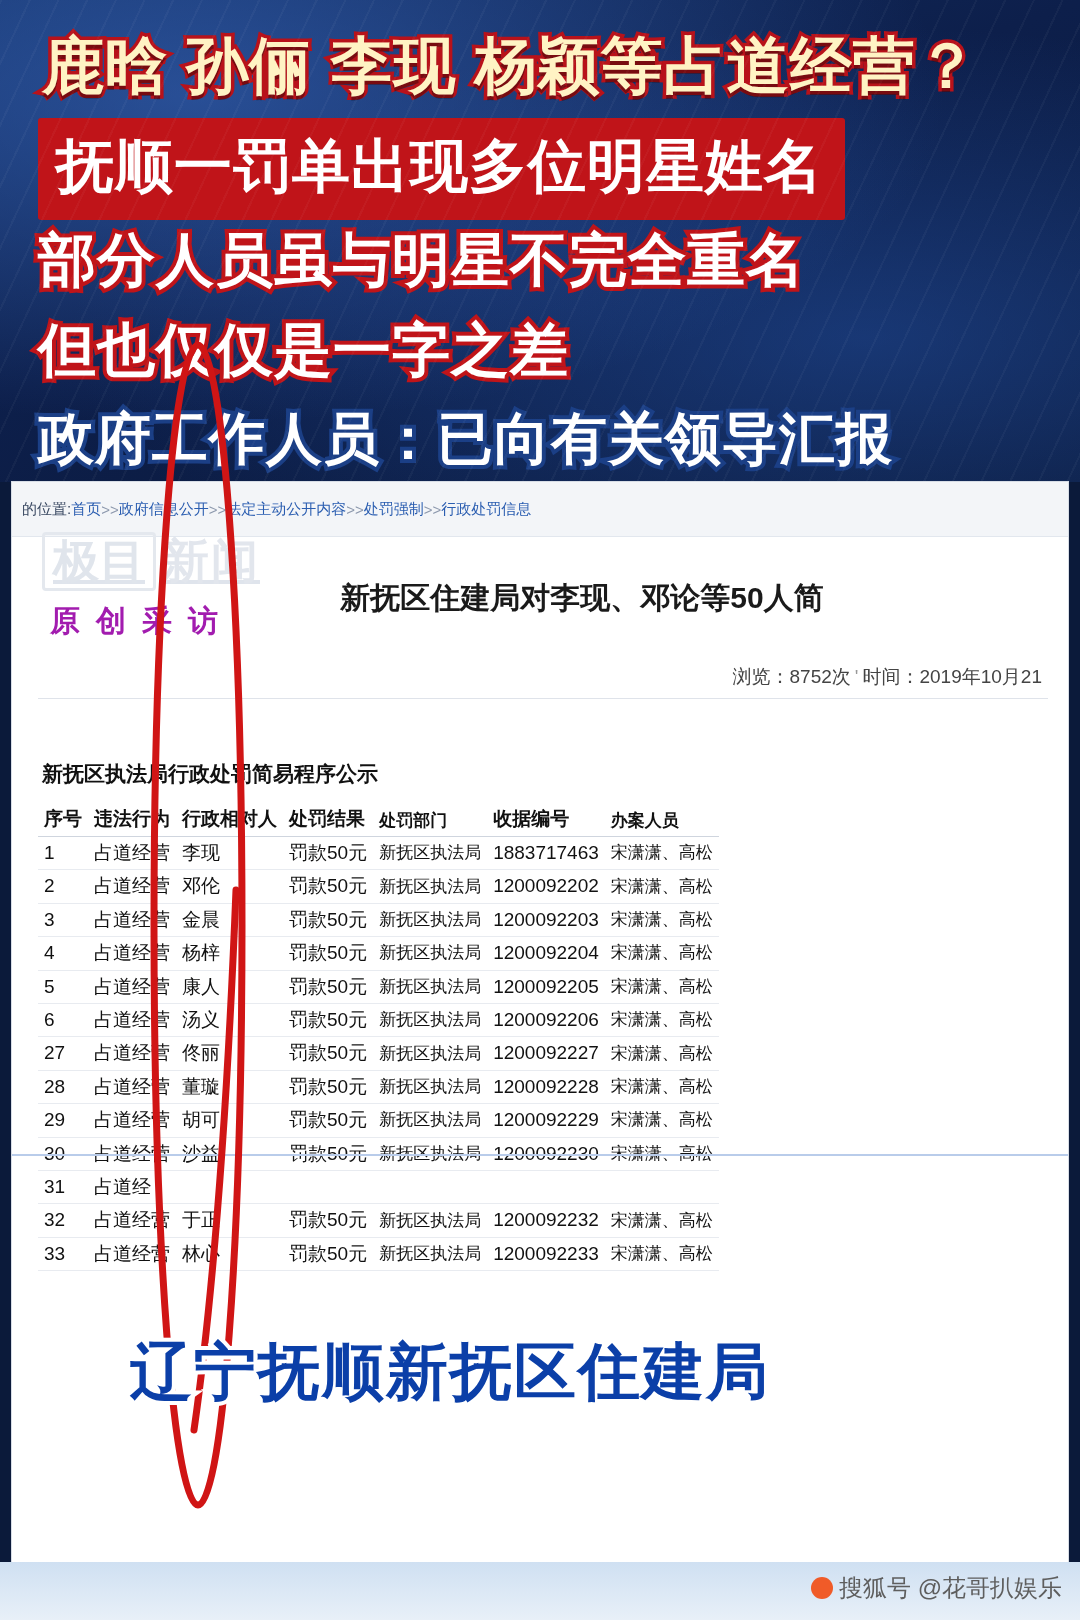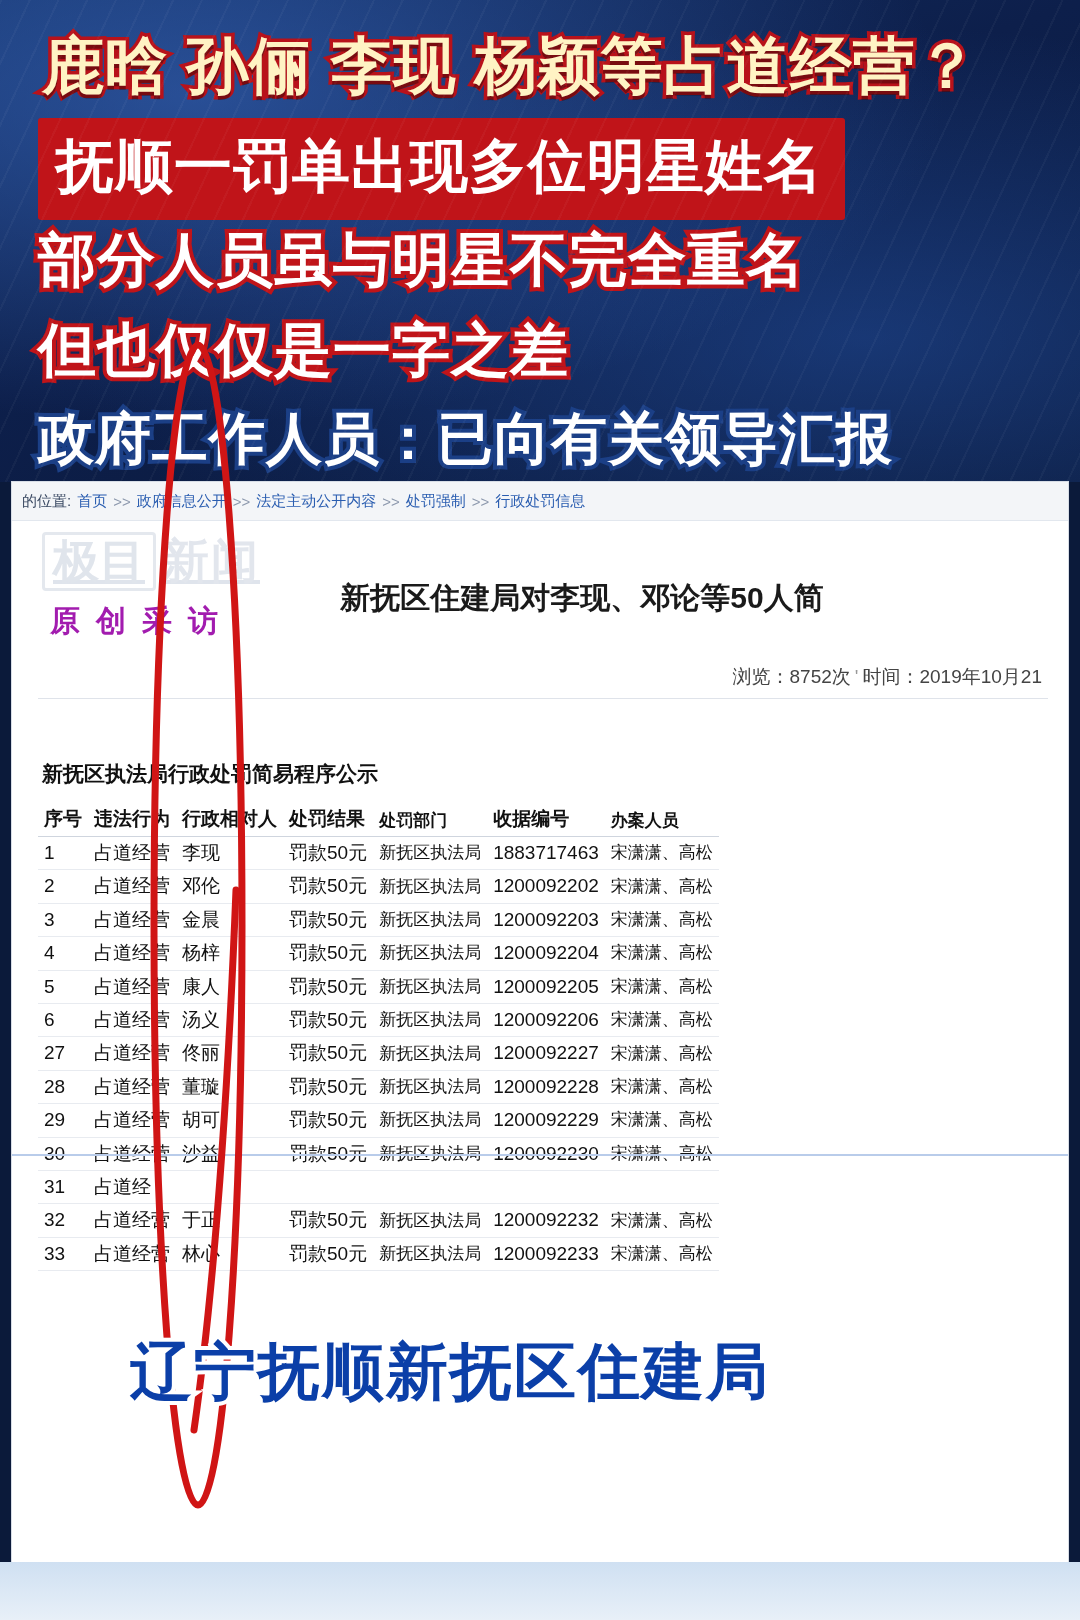--- a/index.html
+++ b/index.html
@@ -58,22 +58,22 @@
   }
 
   
   .doc{
     position:absolute;left:12px;top:482px;width:1056px;height:1080px;
     background:#ffffff;overflow:hidden;
     box-shadow:0 0 0 1px #d7dde6;
   }
   .crumb{
     height:30px;background:#f3f5f8;border-bottom:1px solid #e2e7ee;
-    font-size:15px;color:#3b4a63;display:flex;align-items:center;gap:6px;
-    padding:4px 10px;white-space:nowrap;overflow:hidden;text-align:center;
+    font-size:15px;color:#3b4a63;display:flex;align-items:center;
+    padding:12px 10px;white-space:nowrap;overflow:hidden;text-align:center;
   }
   .crumb .sep{color:#8c98ad;}
   .crumb a{color:#2a5db0;text-decoration:none;}
 
   .logo{
     position:absolute;left:30px;top:48px;width:300px;height:110px;
     color:#dfe4ec;
   }
   .logo-row{display:flex;align-items:center;gap:6px;text-decoration:underline;}
   .logo-box{
@@ -338,14 +338,18 @@
   </div>
 
   <svg class="ellipse" viewBox="0 0 100 1190">
     <ellipse cx="50" cy="595" rx="44" ry="580" fill="none" stroke="#d01515" stroke-width="7"></ellipse>
     <path d="M 88 560 C 80 760 66 960 46 1100" fill="none" stroke="#d01515" stroke-width="7" stroke-linecap="round"></path>
   </svg>
 
   <div class="overlay-caption">辽宁抚顺新抚区住建局</div>
 
   <div class="bottom"></div>
+  <div class="watermark">
+    <span class="wm-dot"></span>
+    <span>搜狐号 @花哥扒娱乐</span>
+  </div>
 
 </div>
 
 </body></html>

